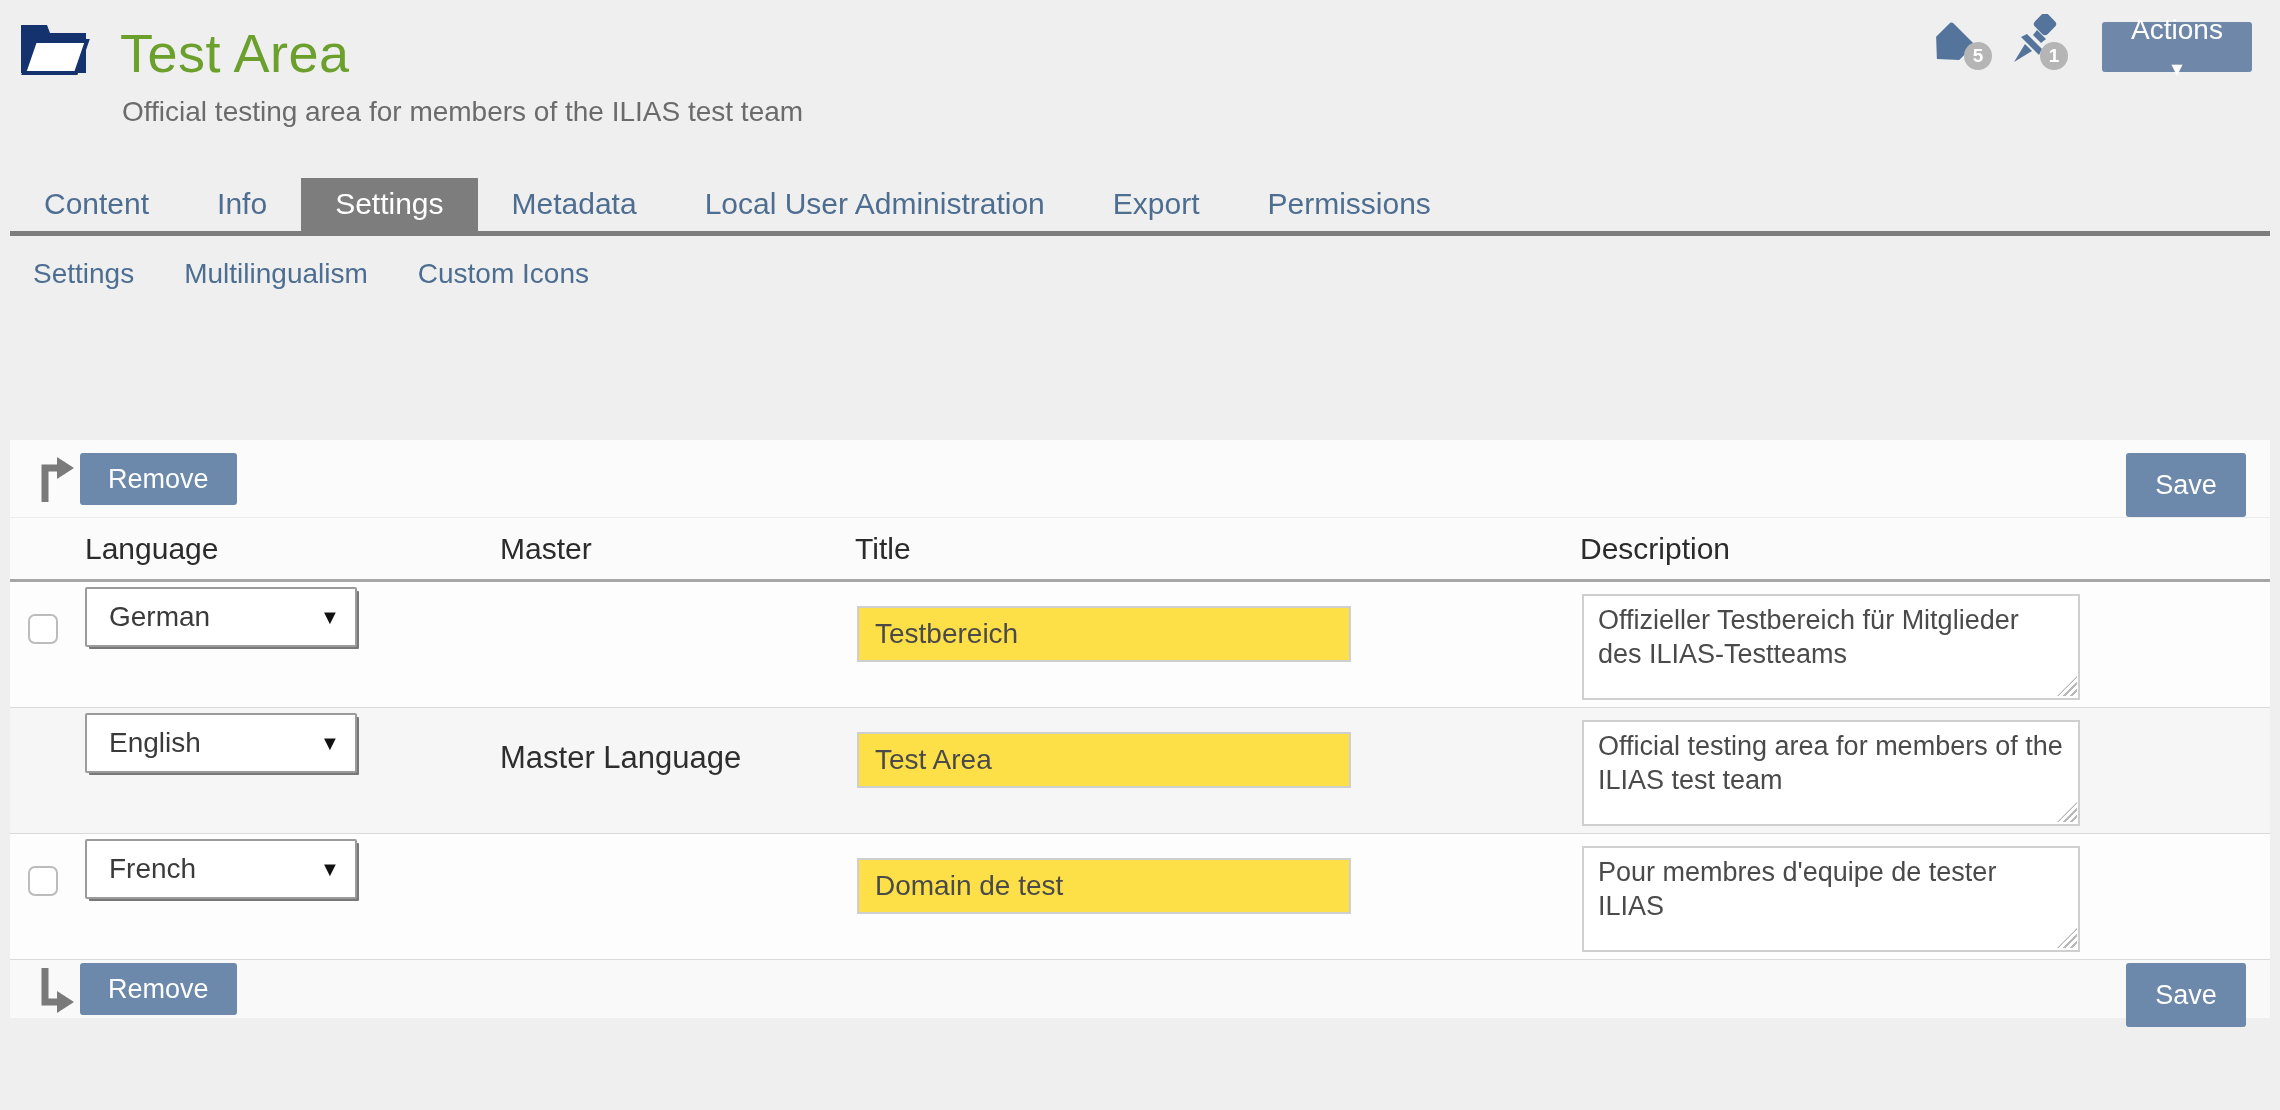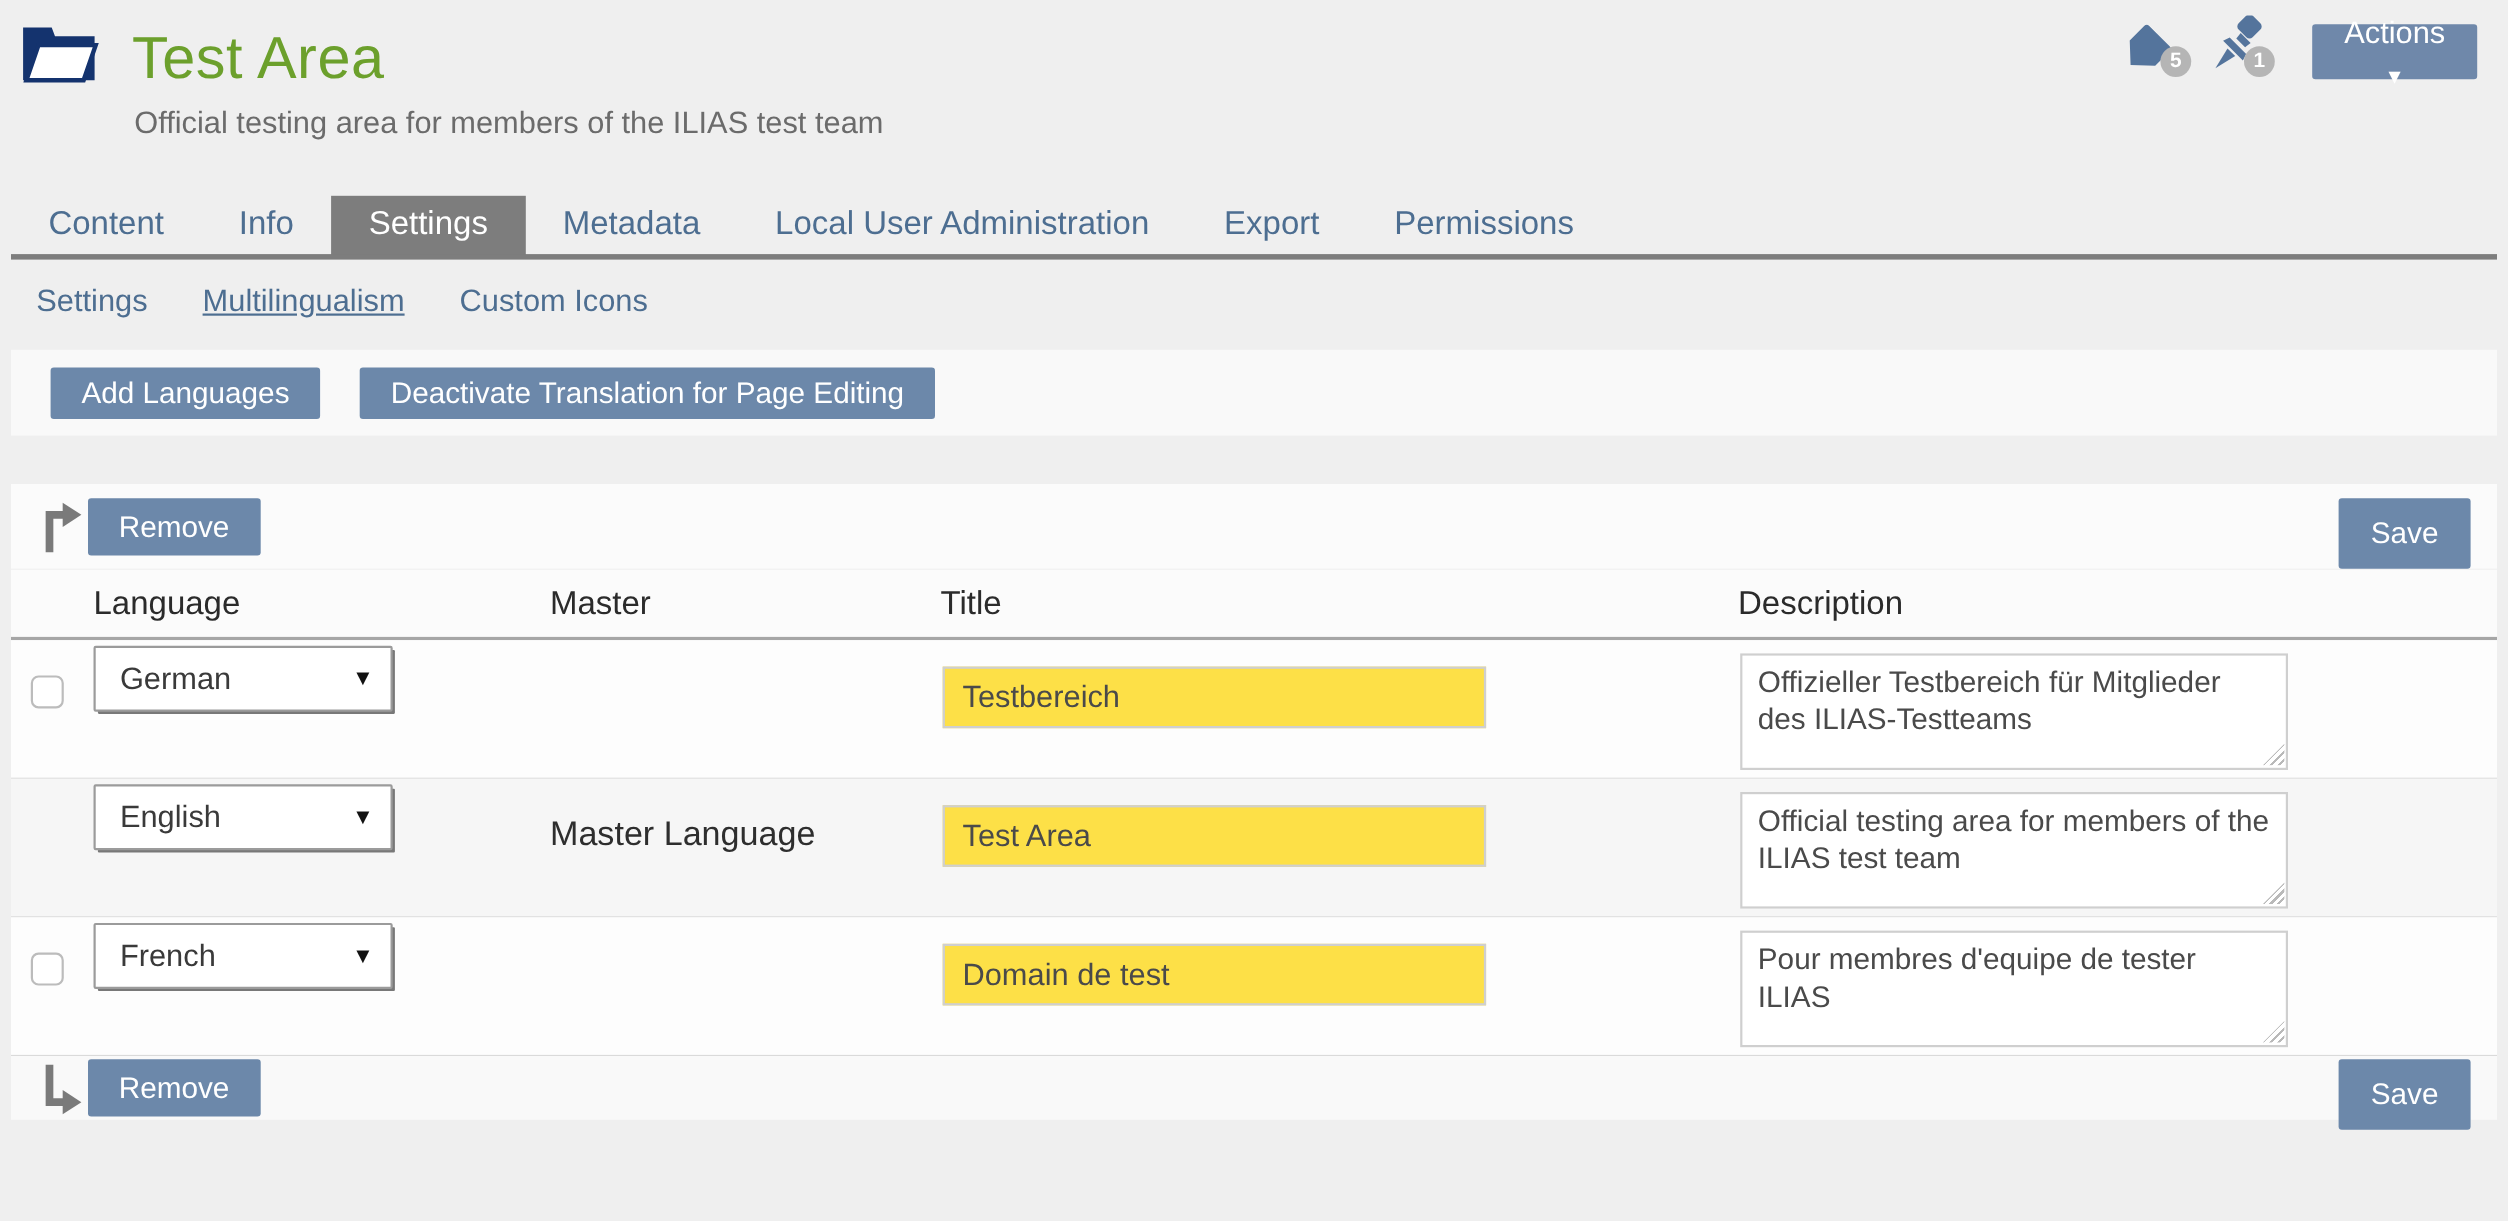--- a/index.html
+++ b/index.html
@@ -48,21 +48,21 @@
   }
   .tab.active { background: #7d7d7d; color: #ffffff; }
   .tab-underline {
     position: absolute; left: 10px; right: 10px; top: 231px; height: 5px; background: #7d7d7d;
   }
   .subtabs {
     position: absolute; left: 33px; top: 254px; height: 40px;
     display: flex; align-items: center; gap: 50px;
   }
   .subtab { font-size: 28px; color: #4d6e91; cursor: pointer; white-space: nowrap; }
-  .subtab.active { text-decoration: underline; }
+  .subtab.active { }
 
   
   .toolbar {
     position: absolute; left: 10px; right: 10px; top: 318px; height: 78px;
     background: #f9f9f9; display: flex; align-items: center; gap: 36px; padding-left: 36px;
   }
   .btn {
     background: #6c88aa; color: #ffffff; border: none; border-radius: 3px;
     font-size: 27px; font-family: inherit; height: 47px; padding: 0 28px; cursor: pointer;
     white-space: nowrap;
@@ -170,24 +170,20 @@
       <div class="tab">Export</div>
       <div class="tab">Permissions</div>
     </div>
   <div class="tab-underline"></div>
   <div class="subtabs">
       <div class="subtab">Settings</div>
       <div class="subtab active">Multilingualism</div>
       <div class="subtab">Custom Icons</div>
     </div>
 
-  <div class="toolbar">
-    <button class="btn">Add Languages</button>
-    <button class="btn">Deactivate Translation for Page Editing</button>
-  </div>
 
   <div class="panel">
 
     <div class="cmdbar top">
       <span class="arrow">
         <svg width="40" height="50" viewBox="0 0 40 50">
           <path d="M10 48 V14 H24" stroke="#7a7a7a" stroke-width="7" fill="none"></path>
           <path d="M22 3 L39 14 L22 25 Z" fill="#7a7a7a"></path>
         </svg>
       </span>

